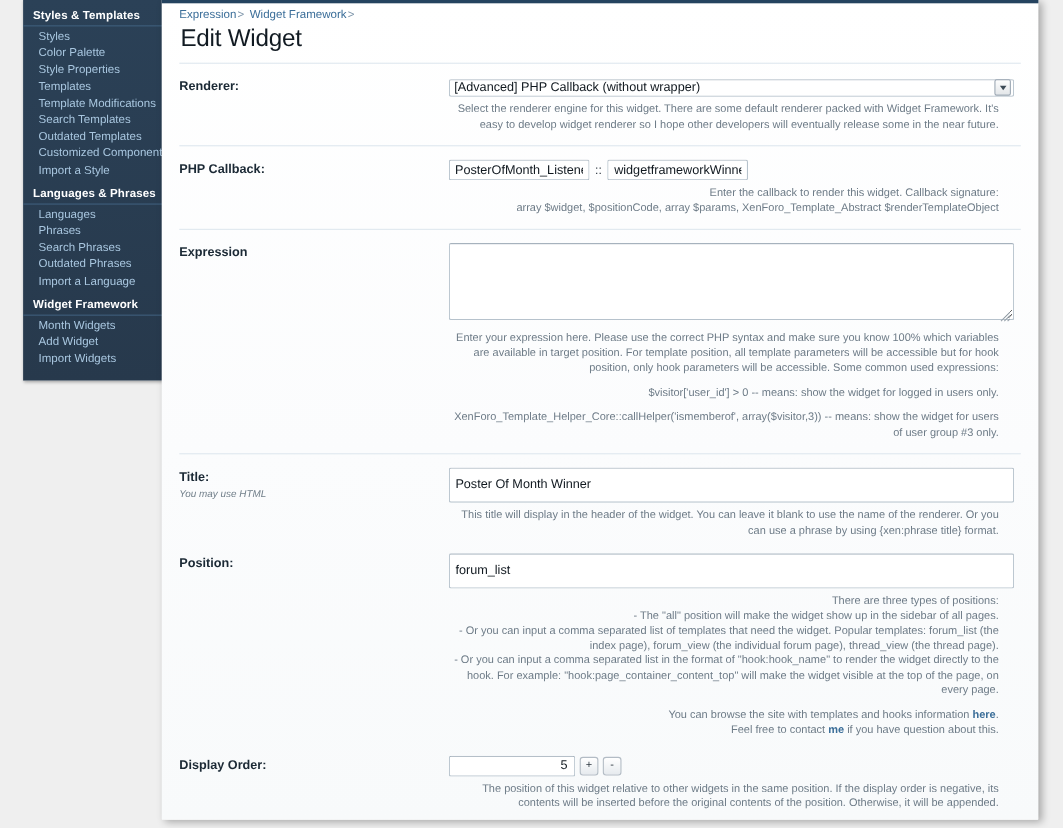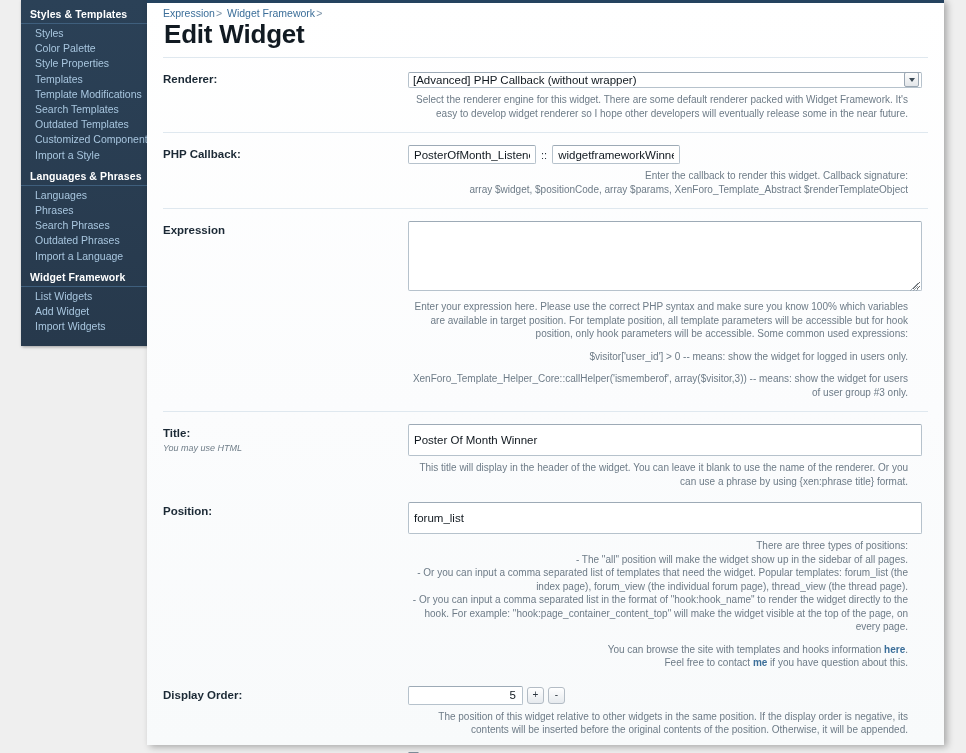--- a/index.html
+++ b/index.html
@@ -68,22 +68,22 @@
     font-size: 10.5px;
     color: #3b6e99;
     padding: 1px 0 2px 0;
   }
   .breadcrumb a { color: #3b6e99; text-decoration: none; cursor: pointer; }
   .bc-sep { color: #7b93a8; margin: 0 2px 0 1px; }
 
   h1#page-title {
     margin: 0 0 9px 0;
     padding: 0 0 0 1px;
-    font-size: 26px;
-    font-weight: bold;
+    font-size: 22px;
+    font-weight: normal;
     color: #111a22;
     letter-spacing: -.2px;
     line-height: 27px;
   }
 
   
   .row {
     display: flex;
     padding: 12px 0 12px 0;
     border-top: 1px solid #dfe8ef;
@@ -254,21 +254,21 @@
       <div class="nav-head">Languages &amp; Phrases</div>
       <a class="nav-item">Languages</a>
       <a class="nav-item">Phrases</a>
       <a class="nav-item">Search Phrases</a>
       <a class="nav-item">Outdated Phrases</a>
       <a class="nav-item">Import a Language</a>
     </div>
 
     <div class="nav-group">
       <div class="nav-head">Widget Framework</div>
-      <a class="nav-item">List Widgets</a>
+      <a class="nav-item">Month Widgets</a>
       <a class="nav-item">Add Widget</a>
       <a class="nav-item">Import Widgets</a>
     </div>
 
   </nav>
 
   <div id="panel">
     <div id="panel-topstrip"></div>
 
     <div id="panel-inner">

